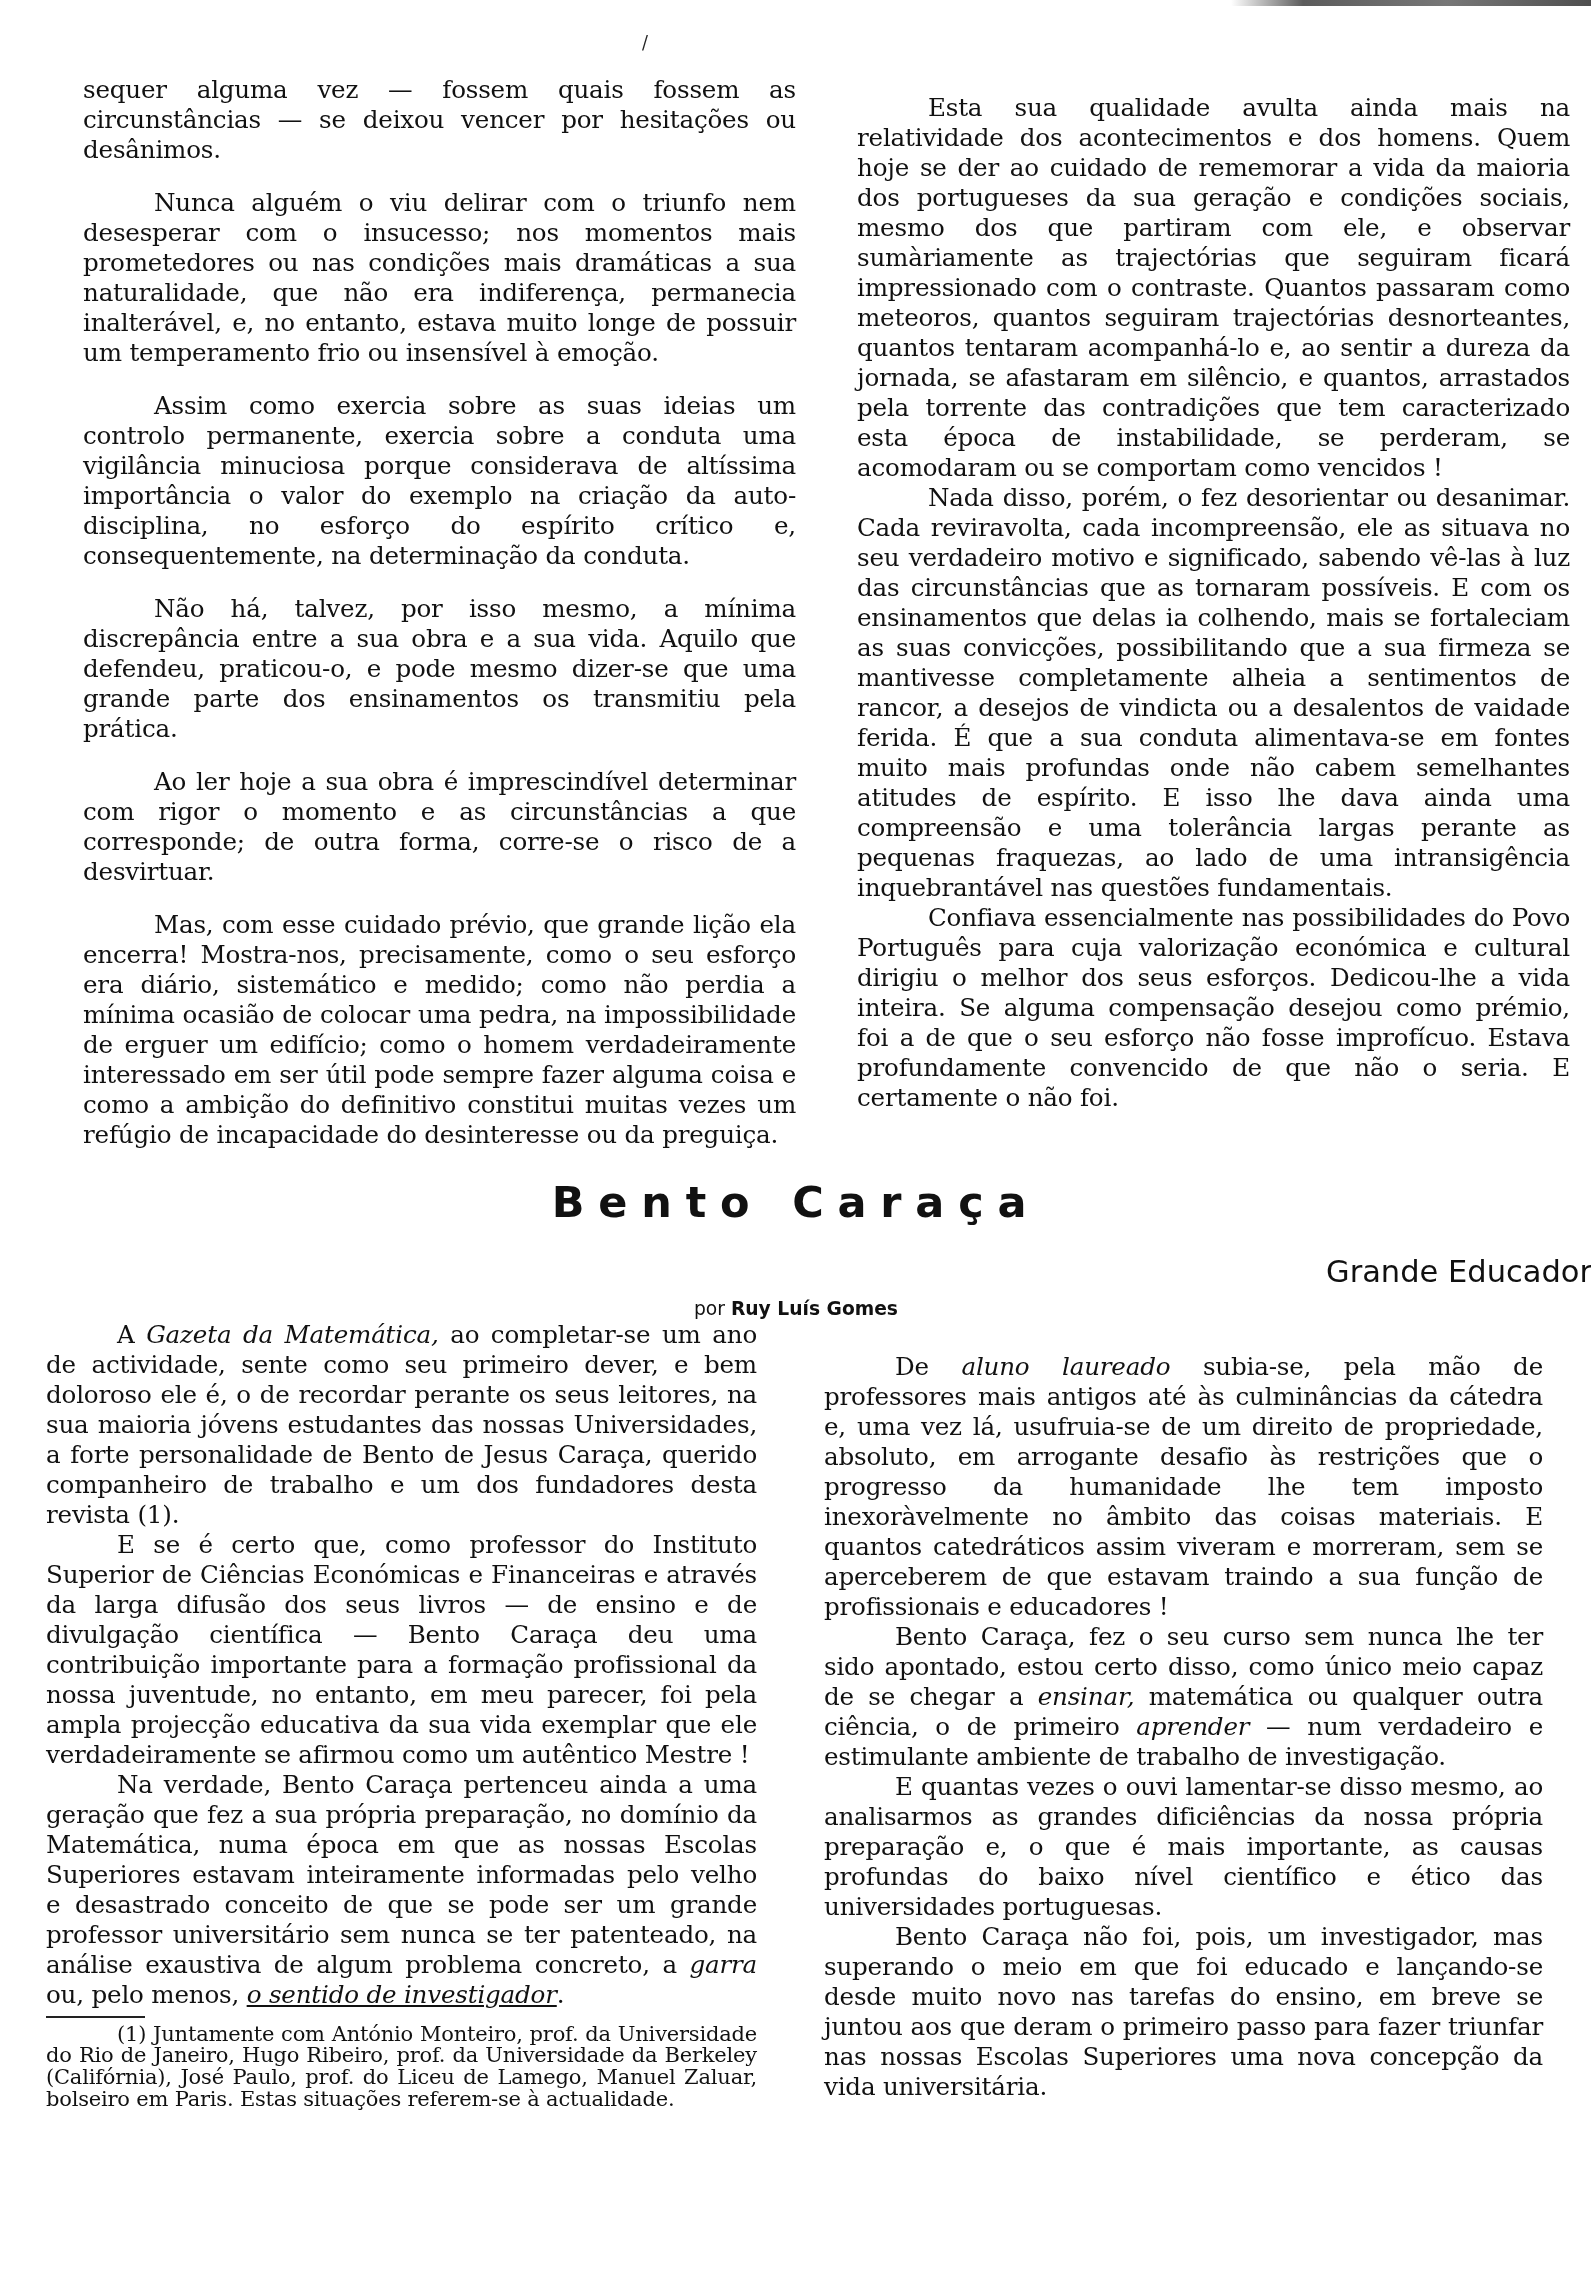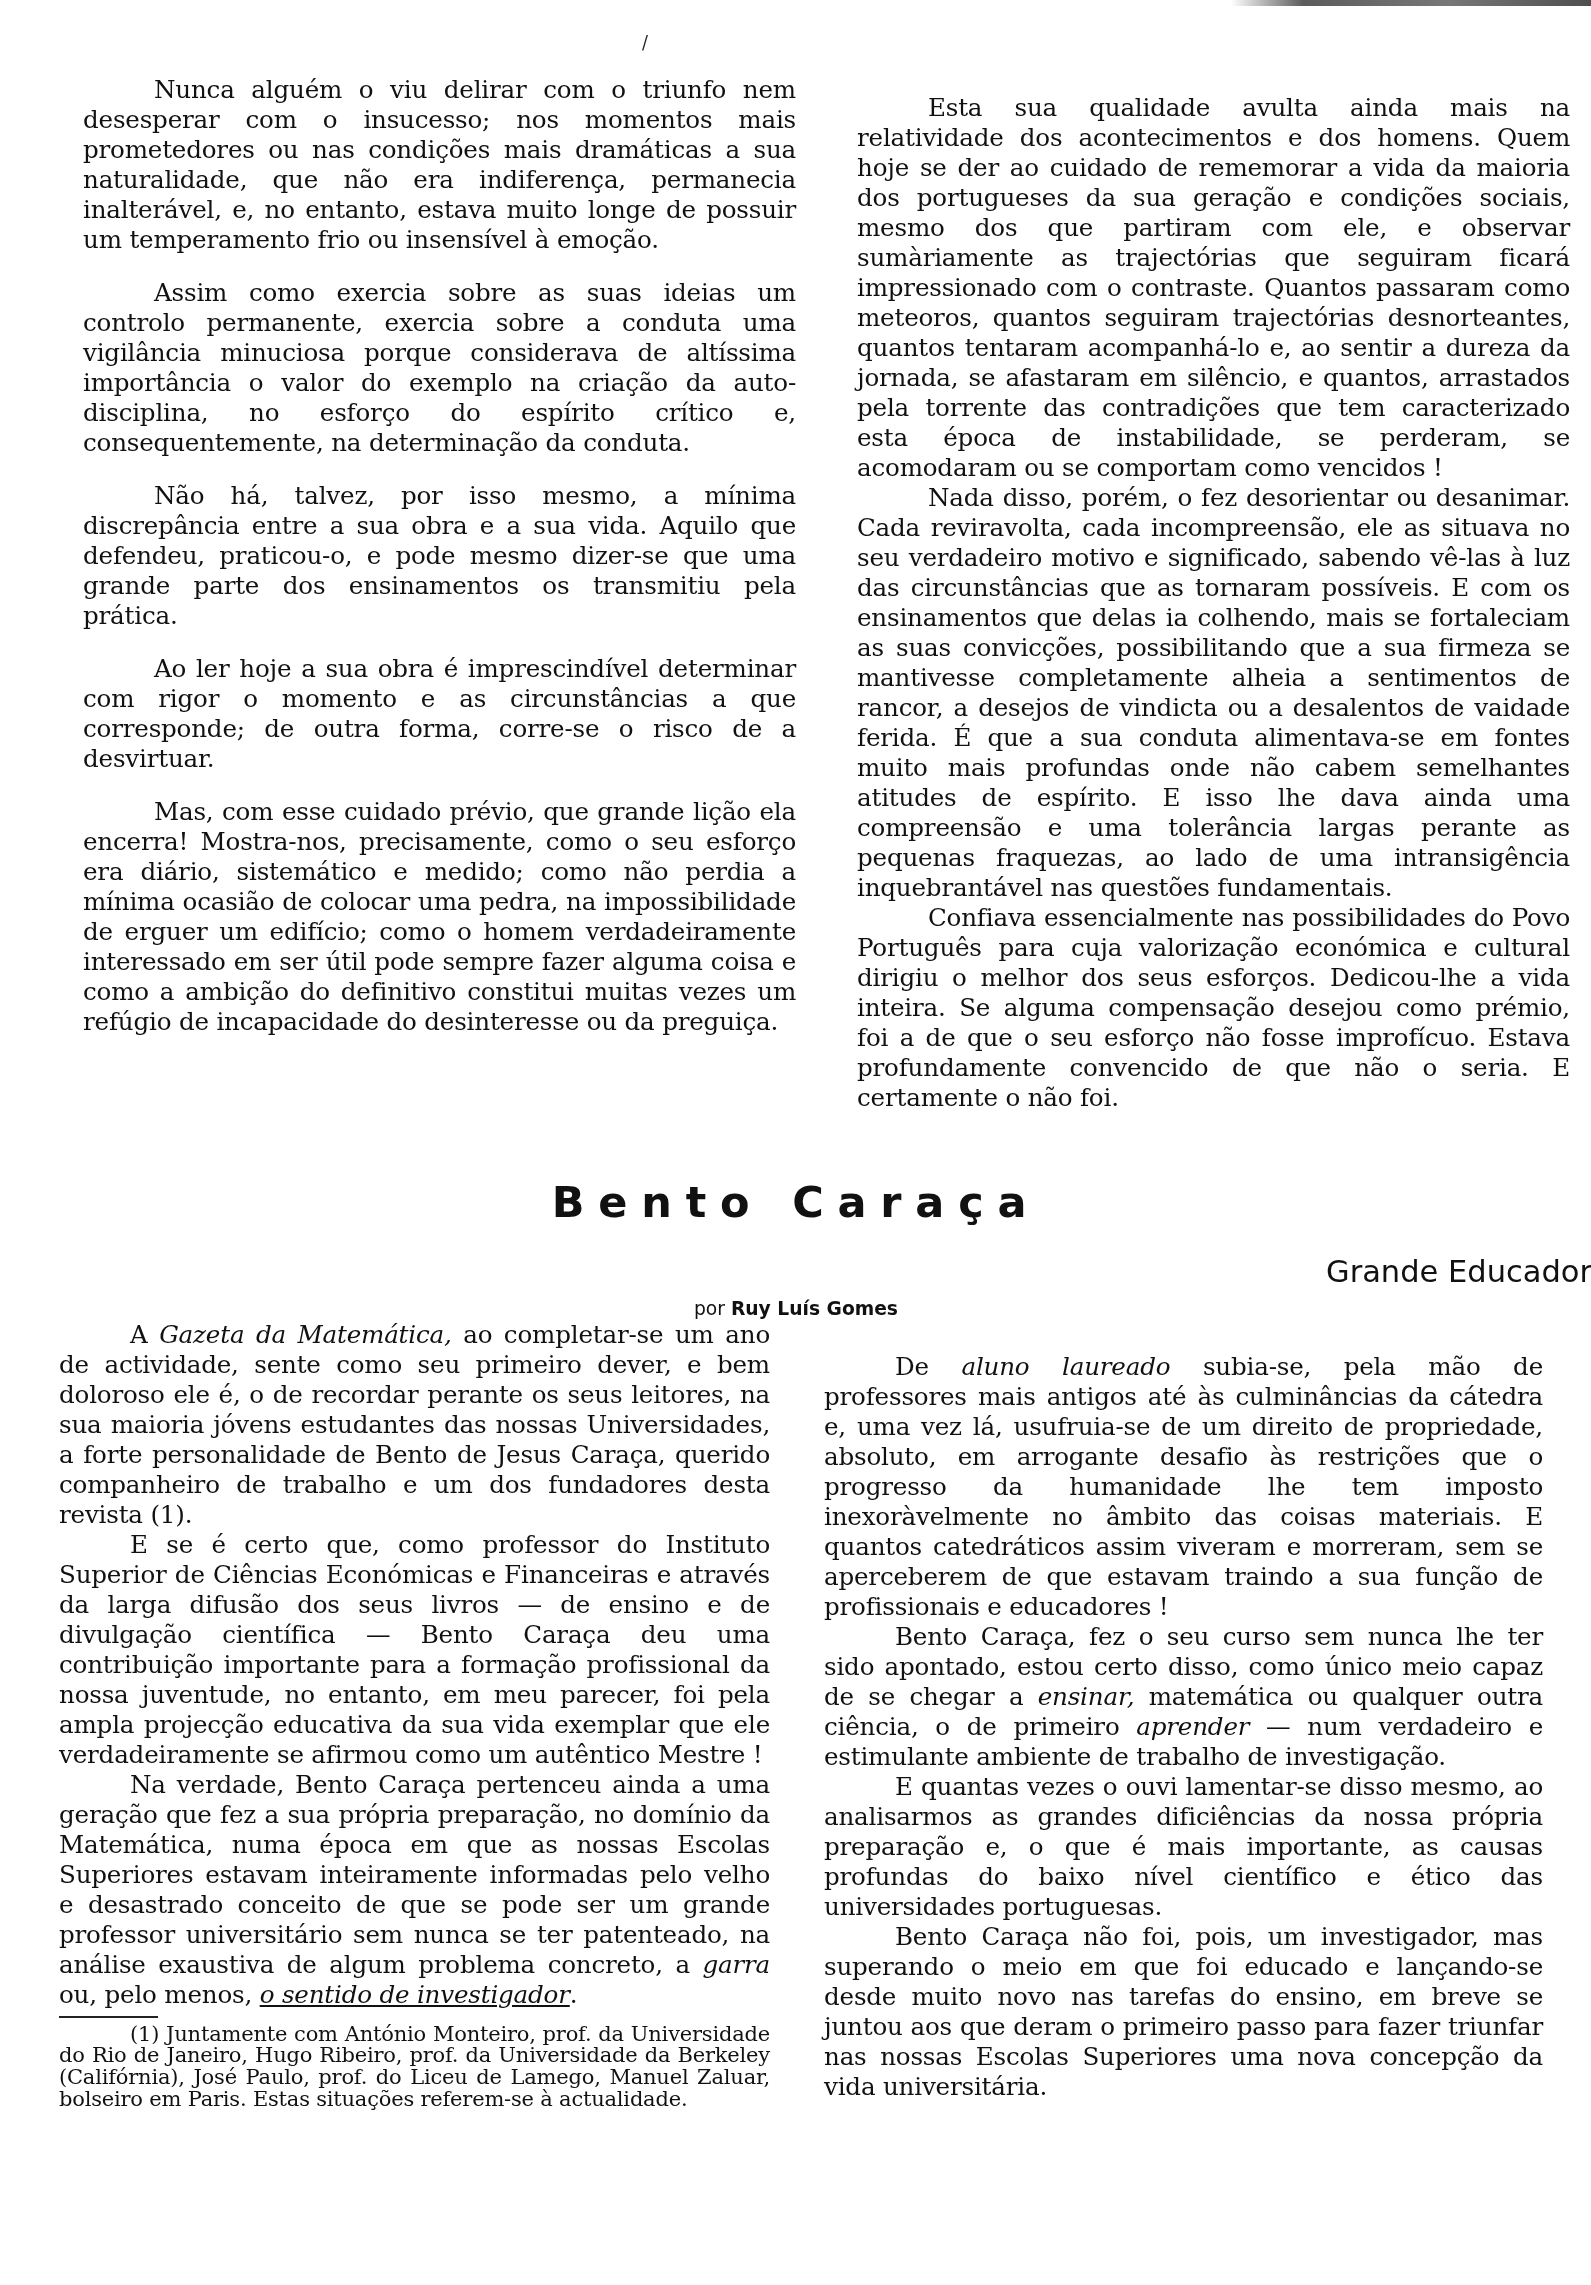--- a/index.html
+++ b/index.html
@@ -5,38 +5,39 @@
   html, body { margin:0; padding:0; background:#ffffff; }
   body { width:1592px; height:2285px; position:relative; overflow:hidden; color:#111; font-family:"DejaVu Serif", "Liberation Serif", serif; }
   .topline { position:absolute; left:1231px; top:0; width:361px; height:5.9px; background:linear-gradient(90deg, rgba(0,0,0,0) 0%, #333 20%, #555 60%, #222 100%); opacity:.8; }
   .mark { position:absolute; left:642px; top:33px; font-size:17.7px; color:#222; }
   .col { position:absolute; font-size:24.6px; line-height:30px; text-align:justify; letter-spacing:-0.2px; }
   .col p { margin:0; text-indent:71px; hyphens:manual; }
   .col p + p { margin-top:23px; }
   .col.tight p + p { margin-top:0; }
   .top-left { left:83px; top:75px; width:713px; }
   .top-right { left:857px; top:93px; width:713px; }
-  .bot-left { left:59px; top:1320px; width:711px; }
+  .bot-left { left:46px; top:1320px; width:711px; }
   .bot-right { left:824px; top:1352px; width:719px; }
   .title { position:absolute; left:0; width:1592px; top:1177px; text-align:center; font-family:"DejaVu Sans", sans-serif; font-weight:bold; font-size:43px; letter-spacing:13.8px; }
   .subtitle { position:absolute; left:0; width:1592px; top:1254px; text-align:right; font-family:"DejaVu Sans", sans-serif; font-size:30.5px; }
   .byline { position:absolute; left:0; width:1592px; top:1298px; text-align:center; font-family:"DejaVu Sans", sans-serif; font-size:18.7px; }
   .byline b { font-weight:bold; }
   .fn-rule { width:99px; border-top:2px solid #222; margin:5.9px 0 5.9px 0; }
   .footnote { font-size:21px; line-height:21.7px; text-align:justify; text-indent:51px; margin:0; }
   i, em { font-style:italic; }
   .u { text-decoration:underline; }
 </style>
 </head>
 <body>
 
 <div class="topline"></div>
 <div class="mark">/</div>
 
 <div class="col top-left">
+  <p style="text-indent:0">sequer alguma vez — fossem quais fossem as circunstâncias — se deixou vencer por hesitações ou desânimos.</p>
   <p>Nunca alguém o viu delirar com o triunfo nem desesperar com o insucesso; nos momentos mais prometedores ou nas condições mais dramáticas a sua naturalidade, que não era indiferença, permanecia inalterável, e, no entanto, estava muito longe de possuir um temperamento frio ou insensível à emoção.</p>
   <p>Assim como exercia sobre as suas ideias um controlo permanente, exercia sobre a conduta uma vigilância minuciosa porque considerava de altíssima importância o valor do exemplo na criação da auto-disciplina, no esforço do espírito crítico e, consequentemente, na determinação da conduta.</p>
   <p>Não há, talvez, por isso mesmo, a mínima discrepância entre a sua obra e a sua vida. Aquilo que defendeu, praticou-o, e pode mesmo dizer-se que uma grande parte dos ensinamentos os transmitiu pela prática.</p>
   <p>Ao ler hoje a sua obra é imprescindível determinar com rigor o momento e as circunstâncias a que corresponde; de outra forma, corre-se o risco de a desvirtuar.</p>
   <p>Mas, com esse cuidado prévio, que grande lição ela encerra! Mostra-nos, precisamente, como o seu esforço era diário, sistemático e medido; como não perdia a mínima ocasião de colocar uma pedra, na impossibilidade de erguer um edifício; como o homem verdadeiramente interessado em ser útil pode sempre fazer alguma coisa e como a ambição do definitivo constitui muitas vezes um refúgio de incapacidade do desinteresse ou da preguiça.</p>
 </div>
 
 <div class="col top-right tight">
   <p>Esta sua qualidade avulta ainda mais na relatividade dos acontecimentos e dos homens. Quem hoje se der ao cuidado de rememorar a vida da maioria dos portugueses da sua geração e condições sociais, mesmo dos que partiram com ele, e observar sumàriamente as trajectórias que seguiram ficará impressionado com o contraste. Quantos passaram como meteoros, quantos seguiram trajectórias desnorteantes, quantos tentaram acompanhá-lo e, ao sentir a dureza da jornada, se afastaram em silêncio, e quantos, arrastados pela torrente das contradições que tem caracterizado esta época de instabilidade, se perderam, se acomodaram ou se comportam como vencidos !</p>
   <p>Nada disso, porém, o fez desorientar ou desanimar. Cada reviravolta, cada incompreensão, ele as situava no seu verdadeiro motivo e significado, sabendo vê-las à luz das circunstâncias que as tornaram possíveis. E com os ensinamentos que delas ia colhendo, mais se fortaleciam as suas convicções, possibilitando que a sua firmeza se mantivesse completamente alheia a sentimentos de rancor, a desejos de vindicta ou a desalentos de vaidade ferida. É que a sua conduta alimentava-se em fontes muito mais profundas onde não cabem semelhantes atitudes de espírito. E isso lhe dava ainda uma compreensão e uma tolerância largas perante as pequenas fraquezas, ao lado de uma intransigência inquebrantável nas questões fundamentais.</p>

